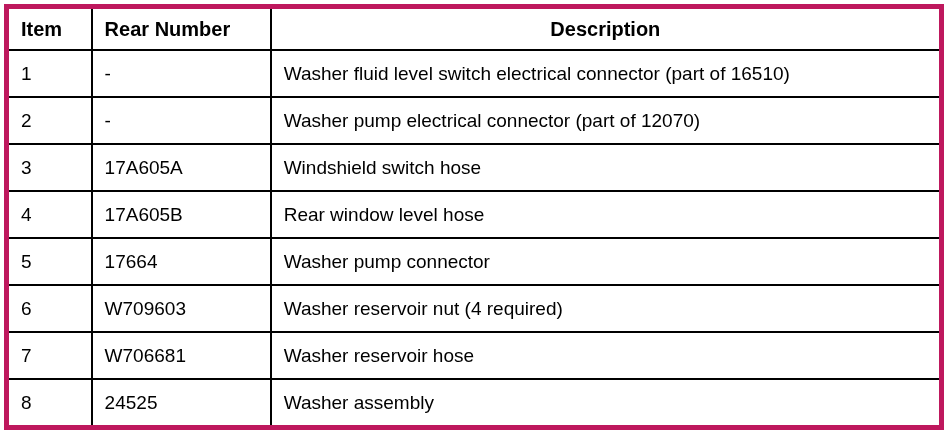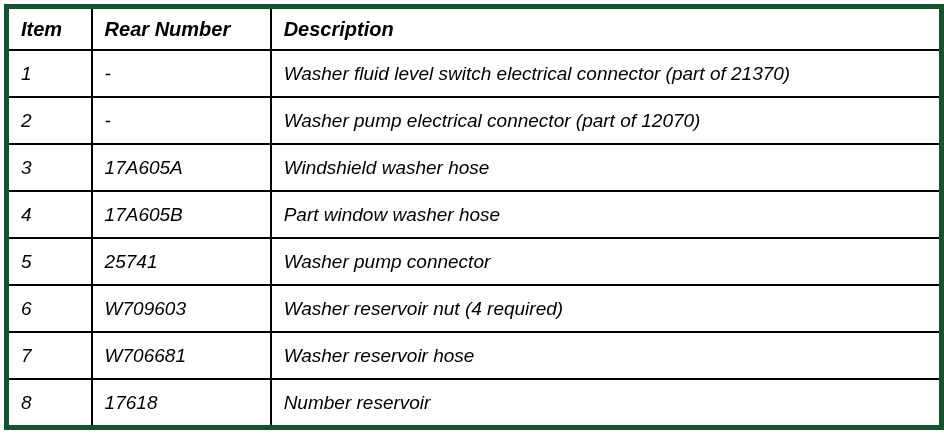--- a/index.html
+++ b/index.html
@@ -16,40 +16,40 @@
     overflow: hidden;
   }
   .table-wrap {
     position: absolute;
     left: 4px;
     top: 4px;
   }
   table.parts-table {
     border-collapse: collapse;
     background: #1d4ed8;
-    border: 5px solid #14532d;
+    border: 5px solid #be185d;
     table-layout: fixed;
-    font-style: italic;
   }
   .parts-table th,
   .parts-table td {
     border: 2px solid #000000;
     vertical-align: middle;
     background: #ffffff;
     overflow: hidden;
     white-space: nowrap;
   }
   .parts-table th {
     font-size: 20px;
     font-weight: bold;
     height: 40px;
     padding: 0 12px;
     text-align: left;
   }
   .parts-table th.col-description {
+    text-align: center;
   }
   .parts-table td {
     font-size: 19px;
     font-weight: normal;
     height: 45px;
     padding: 0 12px;
     text-align: left;
   }
   .col-item { width: 63px; }
   .col-part { width: 162px; }
@@ -64,52 +64,52 @@
       <tr>
         <th class="col-item">Item</th>
         <th class="col-part">Rear Number</th>
         <th class="col-description">Description</th>
       </tr>
     </thead>
     <tbody>
         <tr>
           <td class="col-item">1</td>
           <td class="col-part">-</td>
-          <td class="col-description">Washer fluid level switch electrical connector (part of 21370)</td>
+          <td class="col-description">Washer fluid level switch electrical connector (part of 16510)</td>
         </tr>
         <tr>
           <td class="col-item">2</td>
           <td class="col-part">-</td>
           <td class="col-description">Washer pump electrical connector (part of 12070)</td>
         </tr>
         <tr>
           <td class="col-item">3</td>
           <td class="col-part">17A605A</td>
-          <td class="col-description">Windshield washer hose</td>
+          <td class="col-description">Windshield switch hose</td>
         </tr>
         <tr>
           <td class="col-item">4</td>
           <td class="col-part">17A605B</td>
-          <td class="col-description">Part window washer hose</td>
+          <td class="col-description">Rear window level hose</td>
         </tr>
         <tr>
           <td class="col-item">5</td>
-          <td class="col-part">25741</td>
+          <td class="col-part">17664</td>
           <td class="col-description">Washer pump connector</td>
         </tr>
         <tr>
           <td class="col-item">6</td>
           <td class="col-part">W709603</td>
           <td class="col-description">Washer reservoir nut (4 required)</td>
         </tr>
         <tr>
           <td class="col-item">7</td>
           <td class="col-part">W706681</td>
           <td class="col-description">Washer reservoir hose</td>
         </tr>
         <tr>
           <td class="col-item">8</td>
-          <td class="col-part">17618</td>
-          <td class="col-description">Number reservoir</td>
+          <td class="col-part">24525</td>
+          <td class="col-description">Washer assembly</td>
         </tr>
       </tbody>
   </table>
 </div>
 
 </body></html>

